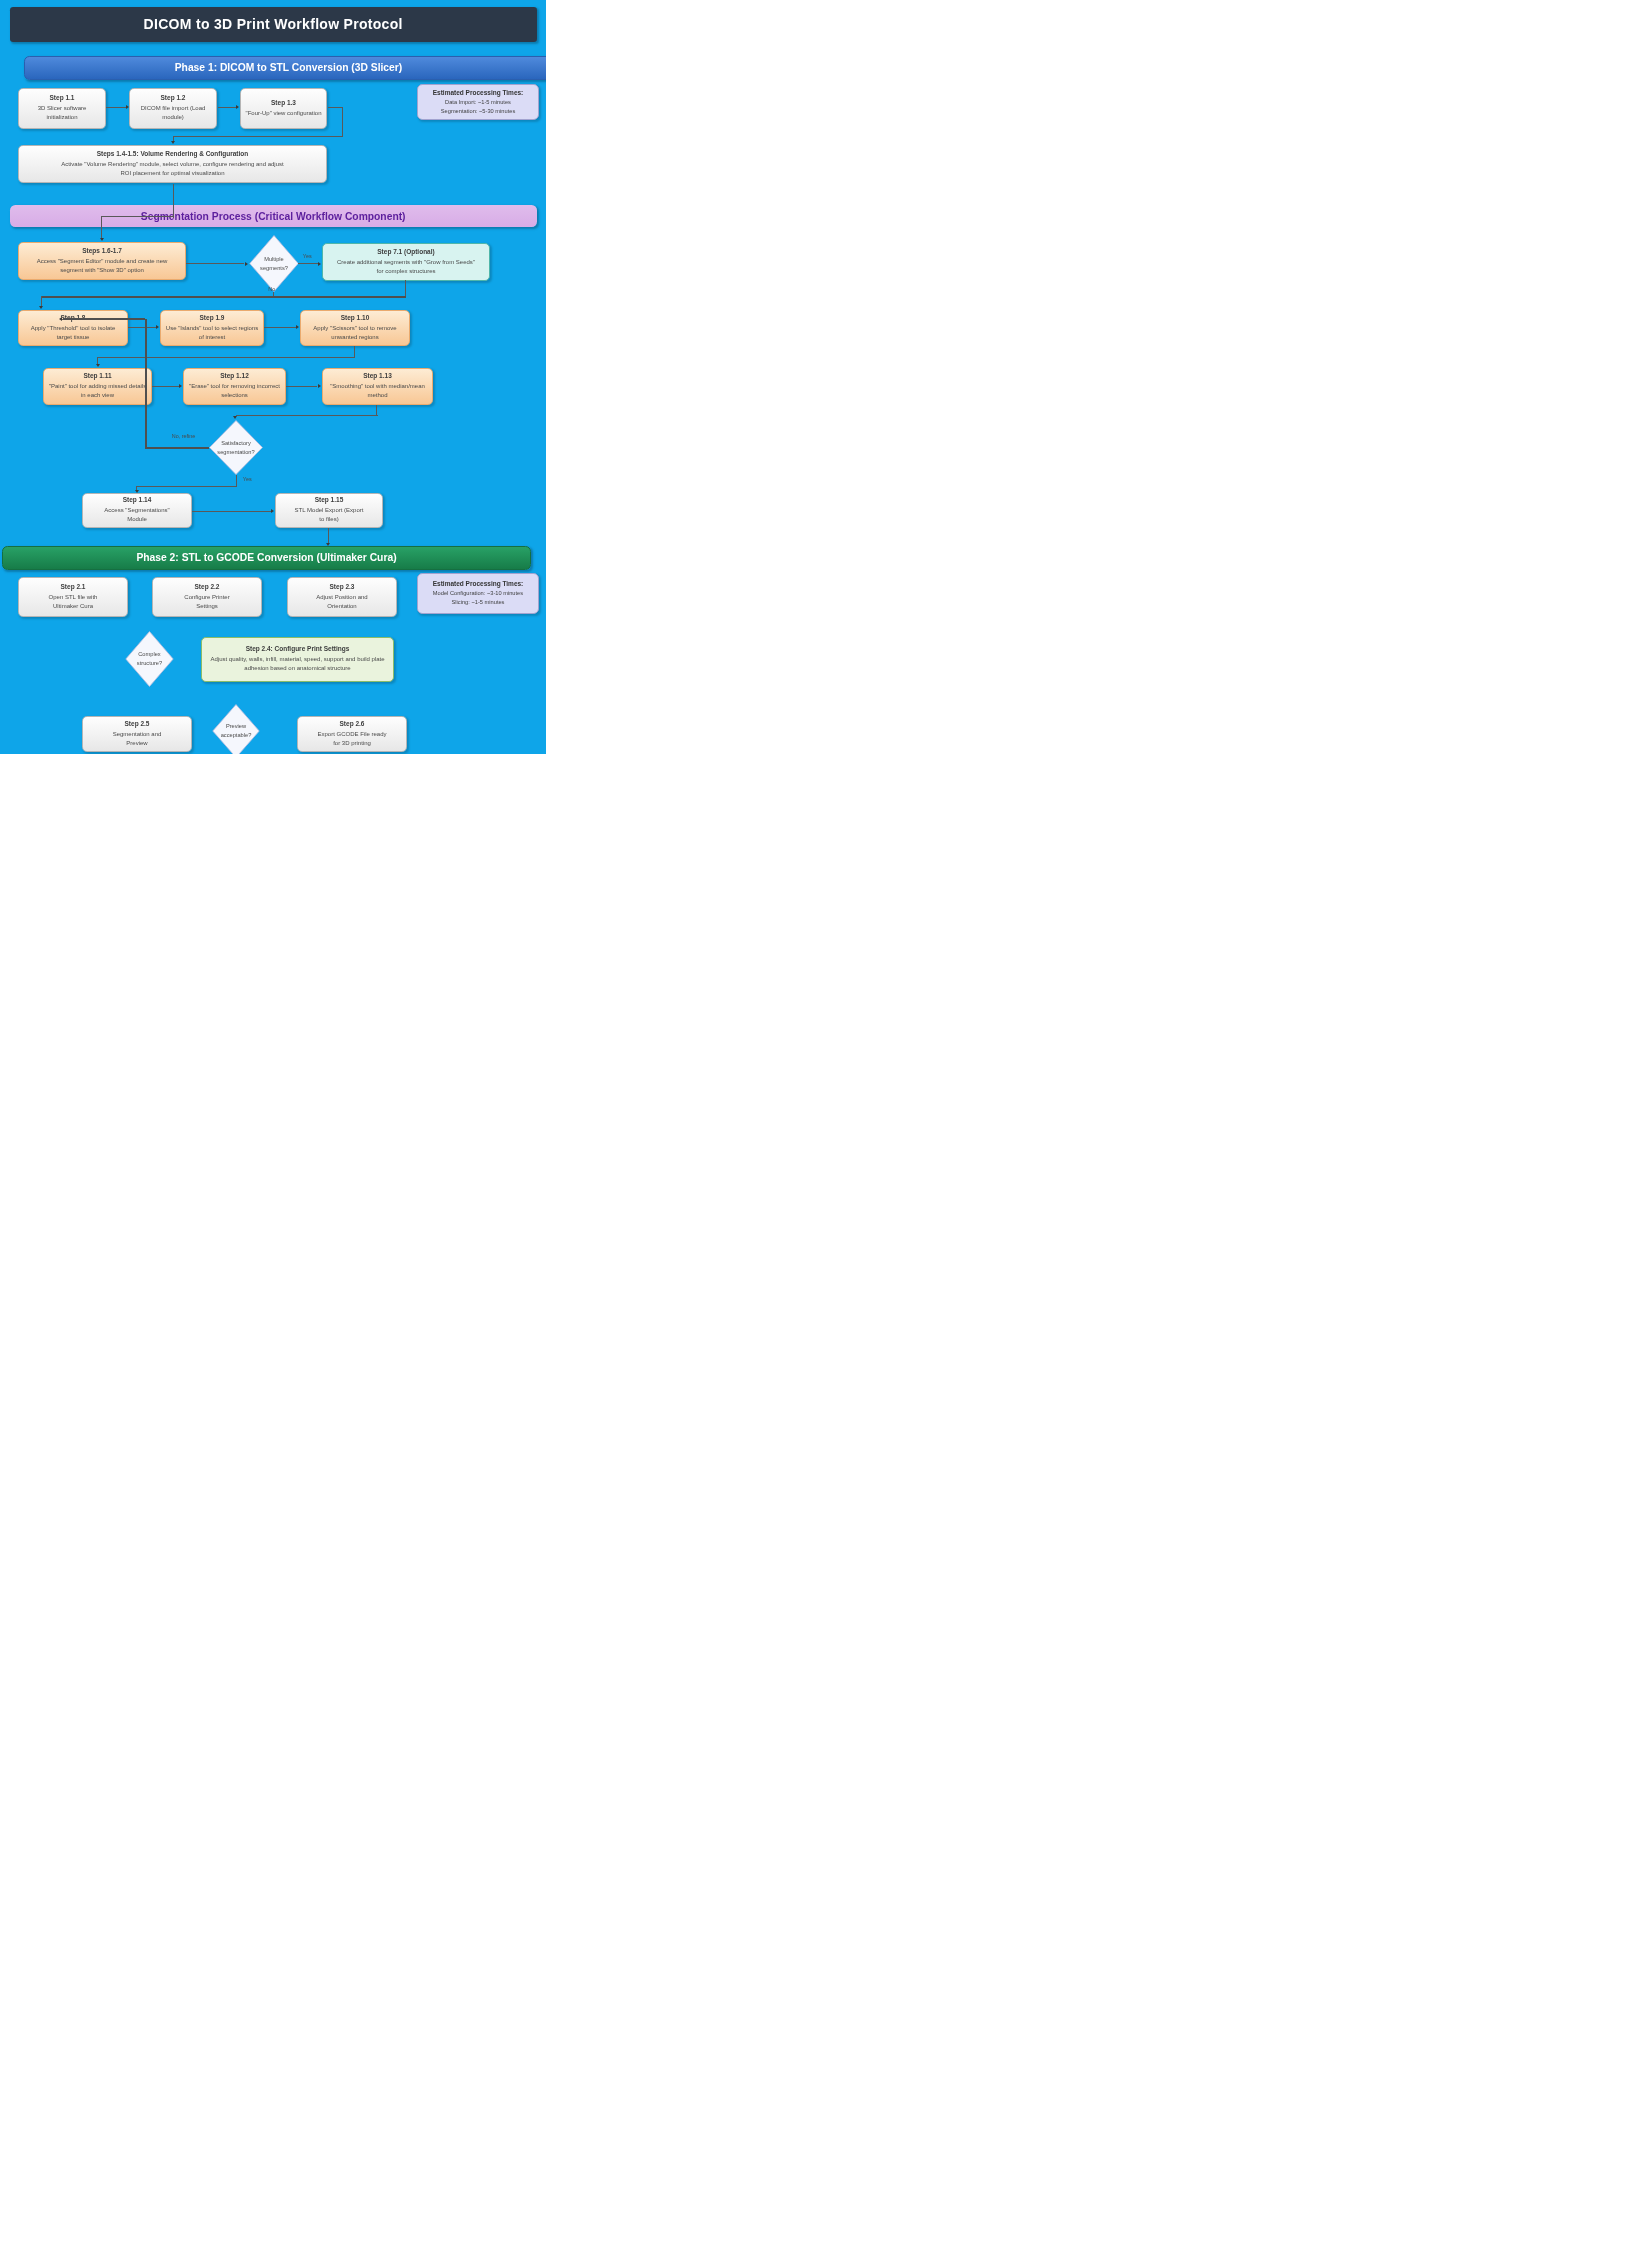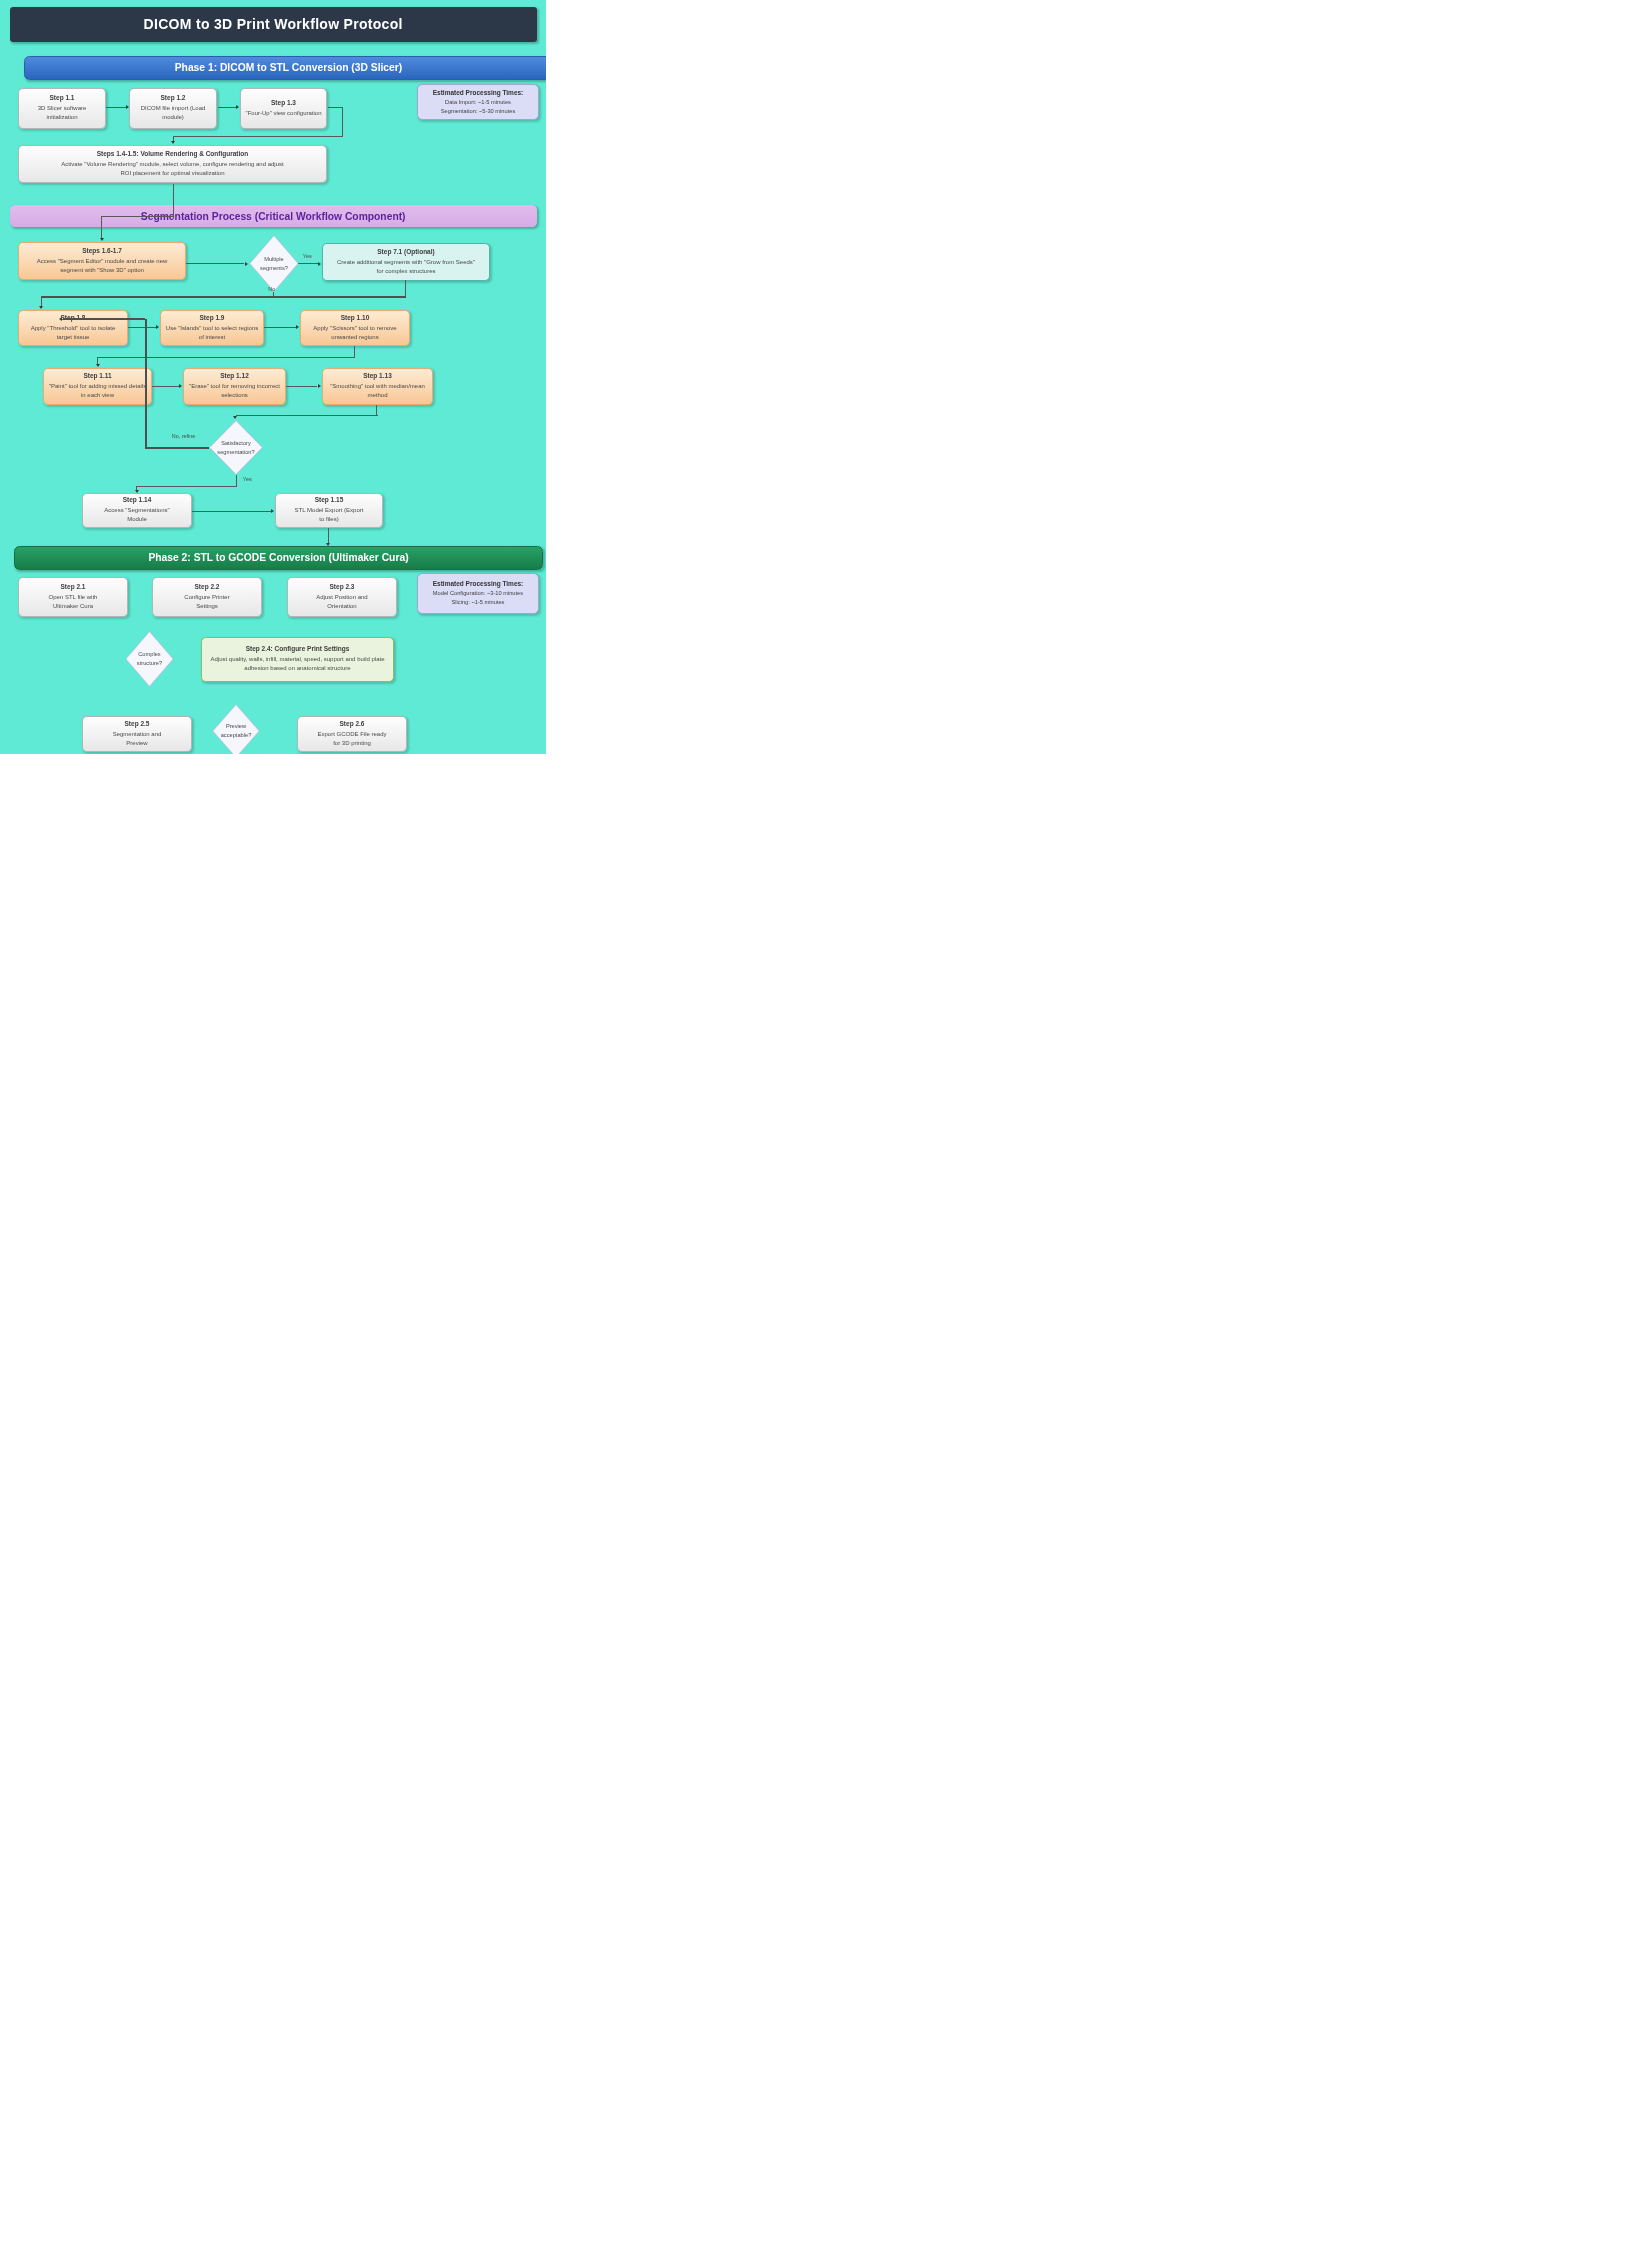--- a/index.html
+++ b/index.html
@@ -1,17 +1,17 @@
 <!DOCTYPE html>
 <html style="font-size:8.7px"><head>
 <meta charset="utf-8">
 <style>
   html,body{margin:0;padding:0;background:#ffffff;}
   body{font-family:"Liberation Sans",sans-serif;}
-  #page{position:relative;width:546px;height:754px;background:#5eead4;overflow:hidden;}
+  #page{position:relative;width:546px;height:754px;background:#0ea5e9;overflow:hidden;}
 
   .banner{position:absolute;display:flex;align-items:center;justify-content:center;
           font-weight:bold;color:#ffffff;border-radius:5.4px;box-shadow:1.1px 1.6px 2.2px rgba(0,0,0,.25);}
   .title-bar{background:#2c3848;border-radius:3.2px;font-size:14px;letter-spacing:0.3px;}
   .phase1{background:linear-gradient(#4f8adc,#2a66bd);border:0.5px solid #2a5fae;font-size:10.3px;}
   .phase2{background:linear-gradient(#28a166,#177c48);border:0.5px solid #156f41;font-size:10.3px;}
   .seg-banner{background:linear-gradient(#e0bcec,#d7ace6);border:none;color:#5c1f9d;font-size:10.3px;}
 
   .node{position:absolute;border-radius:4.9px;display:flex;flex-direction:column;align-items:center;
         justify-content:center;text-align:center;padding:2.2px 4.3px;box-sizing:border-box;
@@ -40,21 +40,21 @@
   .elabel{position:absolute;font-size:5.4px;color:#4a4a4a;text-align:center;}
 </style>
 </head>
 <body>
 
 <div id="page">
 
   <div class="banner title-bar" style="left:9.7px;top:6.5px;width:527px;height:35px;">DICOM to 3D Print Workflow Protocol</div>
   <div class="banner phase1" style="left:24px;top:56px;width:527px;height:21.7px;">Phase 1: DICOM to STL Conversion (3D Slicer)</div>
   <div class="banner seg-banner" style="left:9.7px;top:205px;width:527px;height:22px;">Segmentation Process (Critical Workflow Component)</div>
-  <div class="banner phase2" style="left:14px;top:546px;width:527px;height:21.7px;">Phase 2: STL to GCODE Conversion (Ultimaker Cura)</div>
+  <div class="banner phase2" style="left:2px;top:546px;width:527px;height:21.7px;">Phase 2: STL to GCODE Conversion (Ultimaker Cura)</div>
 
   <div class="node info" style="left:417px;top:84px;width:122px;height:36px;">
     <div class="it">Estimated Processing Times:</div>
     <div class="il">Data Import: ~1-5 minutes</div>
     <div class="il">Segmentation: ~5-30 minutes</div>
   </div>
   <div class="node info" style="left:417px;top:573px;width:122px;height:41px;">
     <div class="it">Estimated Processing Times:</div>
     <div class="il">Model Configuration: ~3-10 minutes</div>
     <div class="il">Slicing: ~1-5 minutes</div>

